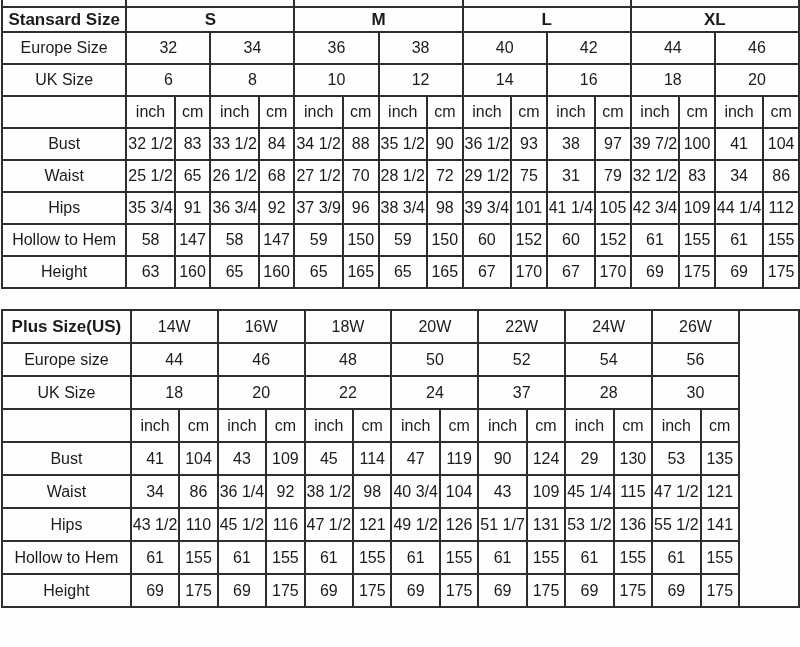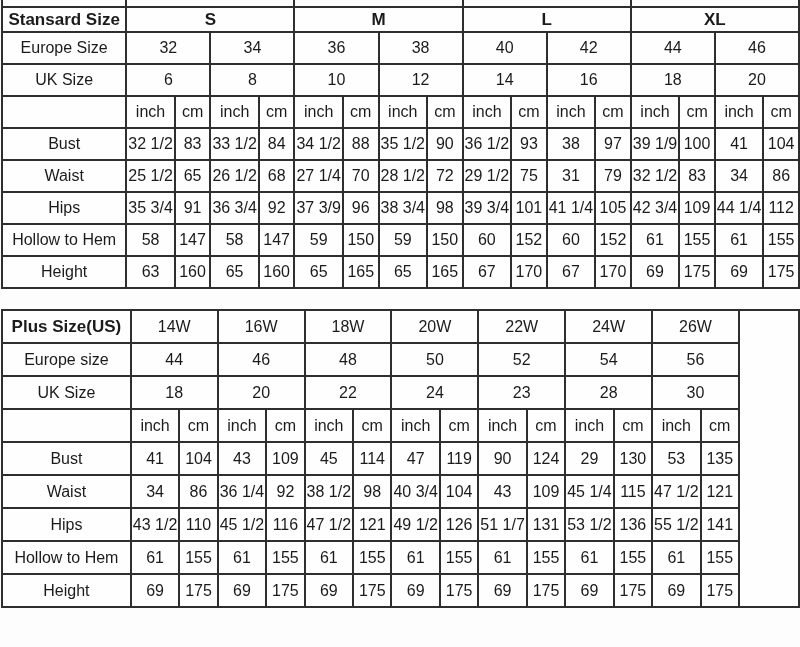--- a/index.html
+++ b/index.html
@@ -141,32 +141,32 @@
           <td>33 1/2</td>
           <td>84</td>
           <td>34 1/2</td>
           <td>88</td>
           <td>35 1/2</td>
           <td>90</td>
           <td>36 1/2</td>
           <td>93</td>
           <td>38</td>
           <td>97</td>
-          <td>39 1/9</td>
+          <td>39 7/2</td>
           <td>100</td>
           <td>41</td>
           <td>104</td>
         </tr>
         <tr>
           <td>Waist</td>
           <td>25 1/2</td>
           <td>65</td>
           <td>26 1/2</td>
           <td>68</td>
-          <td>27 1/4</td>
+          <td>27 1/2</td>
           <td>70</td>
           <td>28 1/2</td>
           <td>72</td>
           <td>29 1/2</td>
           <td>75</td>
           <td>31</td>
           <td>79</td>
           <td>32 1/2</td>
           <td>83</td>
           <td>34</td>
@@ -272,21 +272,21 @@
           <td colspan="2">52</td>
           <td colspan="2">54</td>
           <td colspan="2">56</td>
         </tr>
         <tr>
           <td>UK Size</td>
           <td colspan="2">18</td>
           <td colspan="2">20</td>
           <td colspan="2">22</td>
           <td colspan="2">24</td>
-          <td colspan="2">23</td>
+          <td colspan="2">37</td>
           <td colspan="2">28</td>
           <td colspan="2">30</td>
         </tr>
         <tr>
           <td></td>
           <td>inch</td>
           <td>cm</td>
           <td>inch</td>
           <td>cm</td>
           <td>inch</td>

